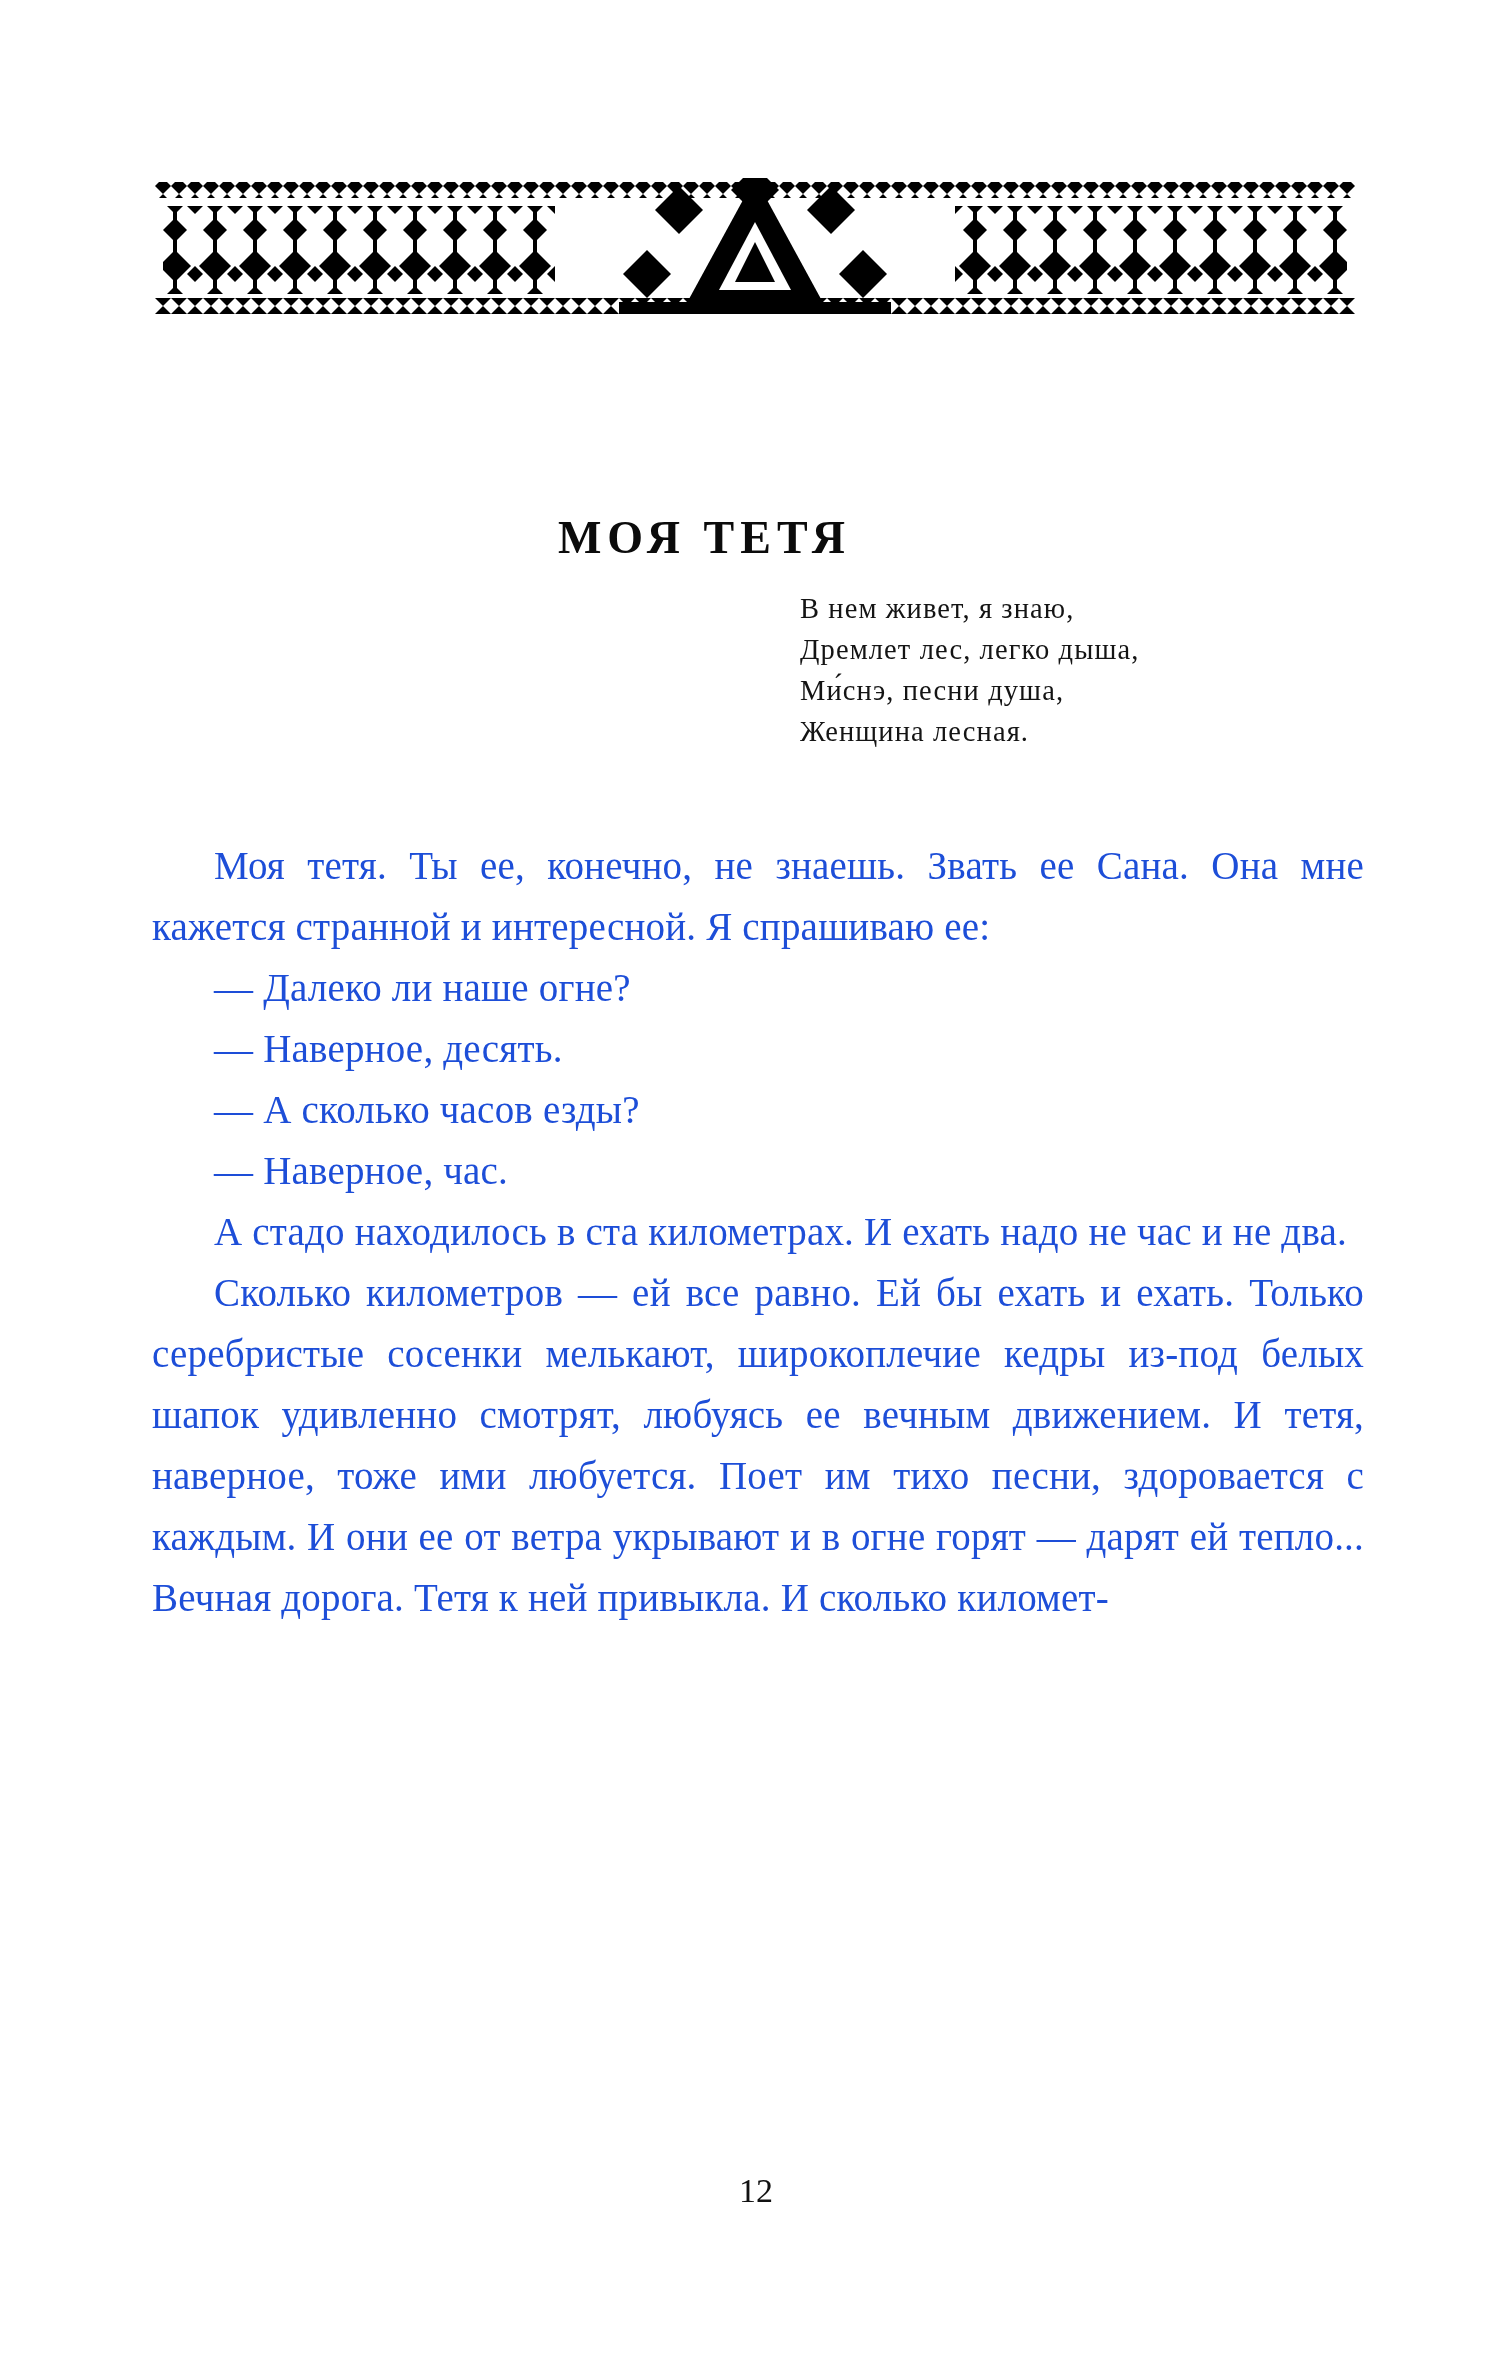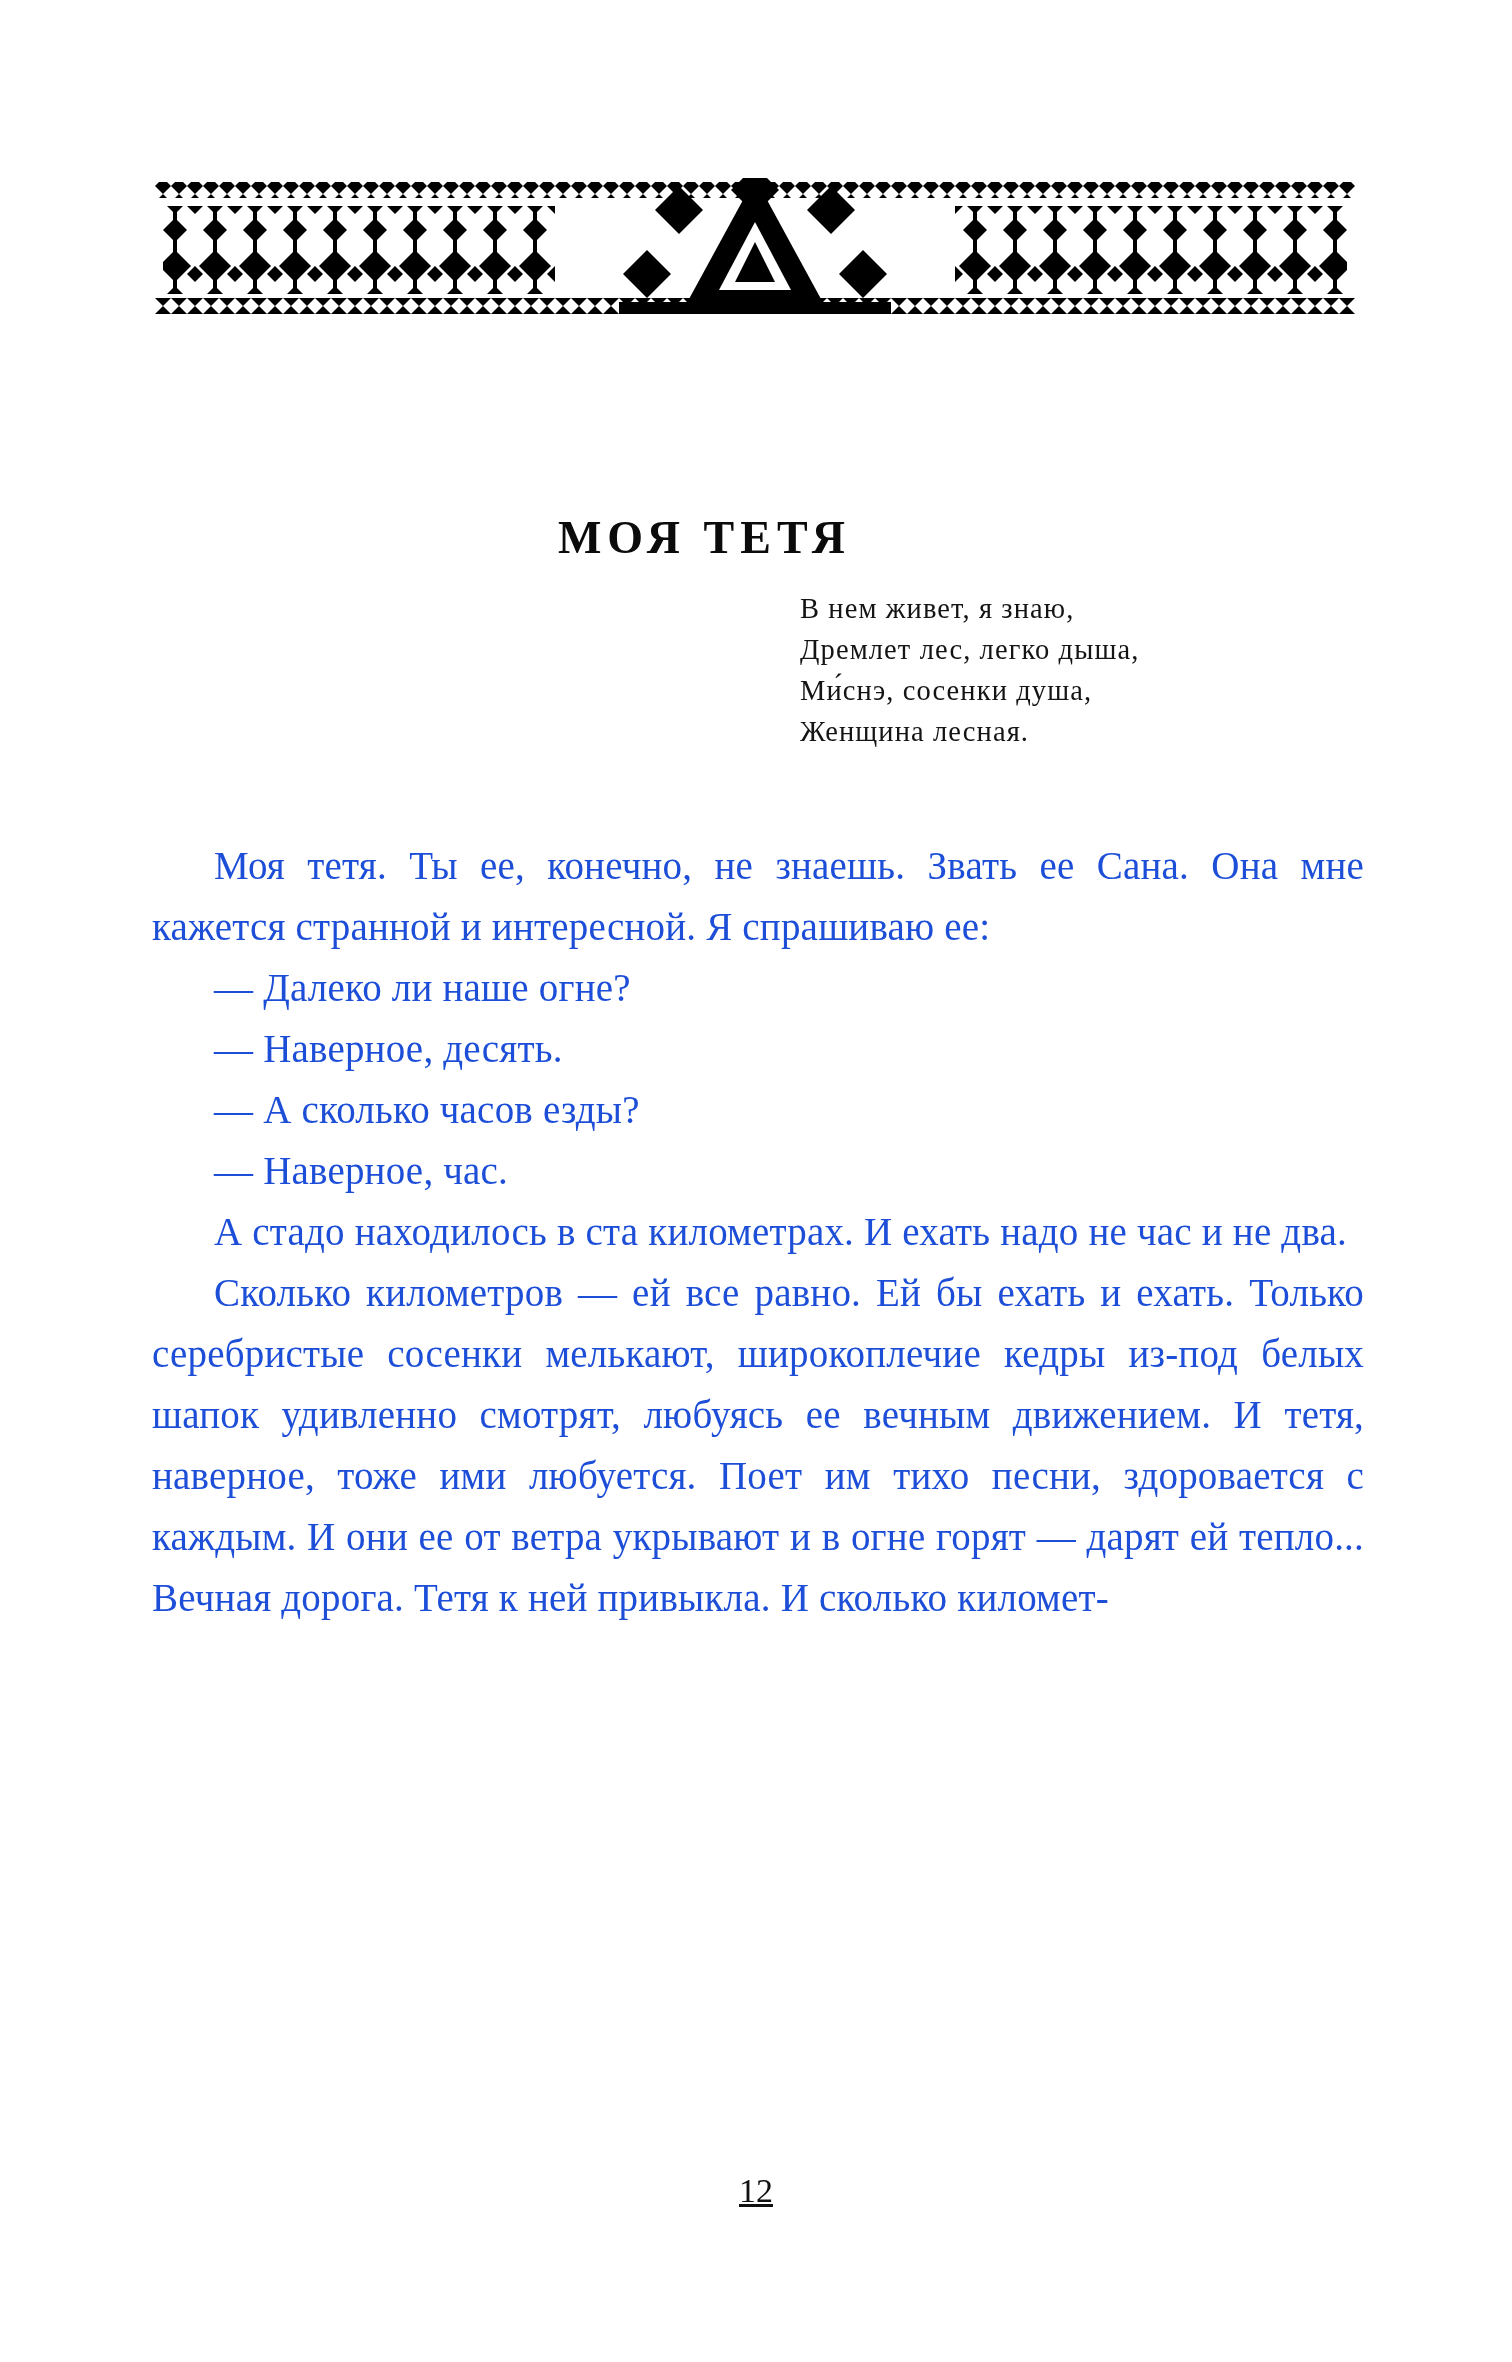--- a/index.html
+++ b/index.html
@@ -88,21 +88,20 @@
   
   .folio {
     position: absolute;
     left: 0;
     top: 2172px;
     width: 1512px;
     text-align: center;
     font-family: "Liberation Serif", serif;
     font-size: 34px;
     color: #111111;
-    text-decoration: underline;
   }
 </style>
 </head>
 <body>
 
 <div class="page">
 
   <div class="ornament">
     <svg viewBox="0 0 600 70" preserveAspectRatio="none" aria-hidden="true">
       <defs>
@@ -139,21 +138,21 @@
         <rect x="232" y="62" width="136" height="6"></rect>
       </g>
     </svg>
   </div>
 
   <h1 class="chapter-title">МОЯ ТЕТЯ</h1>
 
   <div class="epigraph">
     <div>В нем живет, я знаю,</div>
     <div>Дремлет лес, легко дыша,</div>
-    <div>Ми́снэ, сосенки душа,</div>
+    <div>Ми́снэ, песни душа,</div>
     <div>Женщина лесная.</div>
   </div>
 
   <div class="body-text">
     <p>Моя тетя. Ты ее, конечно, не знаешь. Звать ее Сана. Она мне кажется странной и интересной. Я спрашиваю ее:</p>
     <p class="dialogue">— Далеко ли наше огне?</p>
     <p class="dialogue">— Наверное, десять.</p>
     <p class="dialogue">— А сколько часов езды?</p>
     <p class="dialogue">— Наверное, час.</p>
     <p>А стадо находилось в ста километрах. И ехать надо не час и не два.</p>

